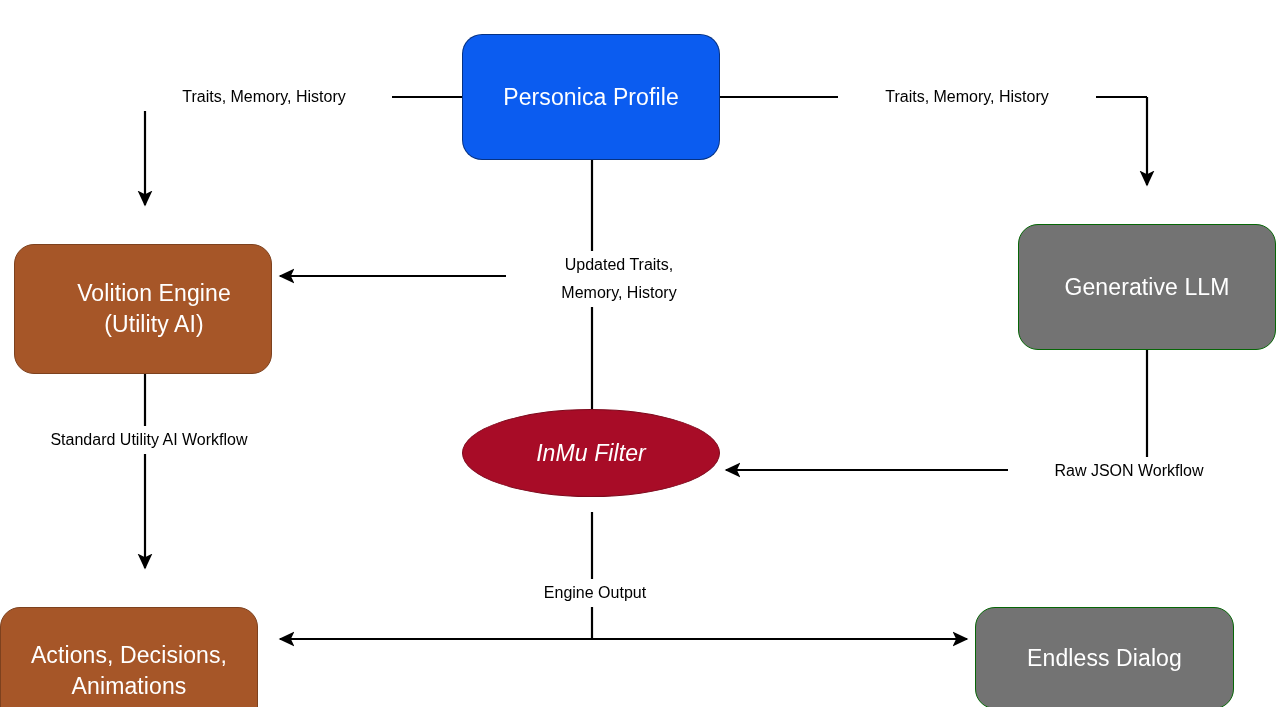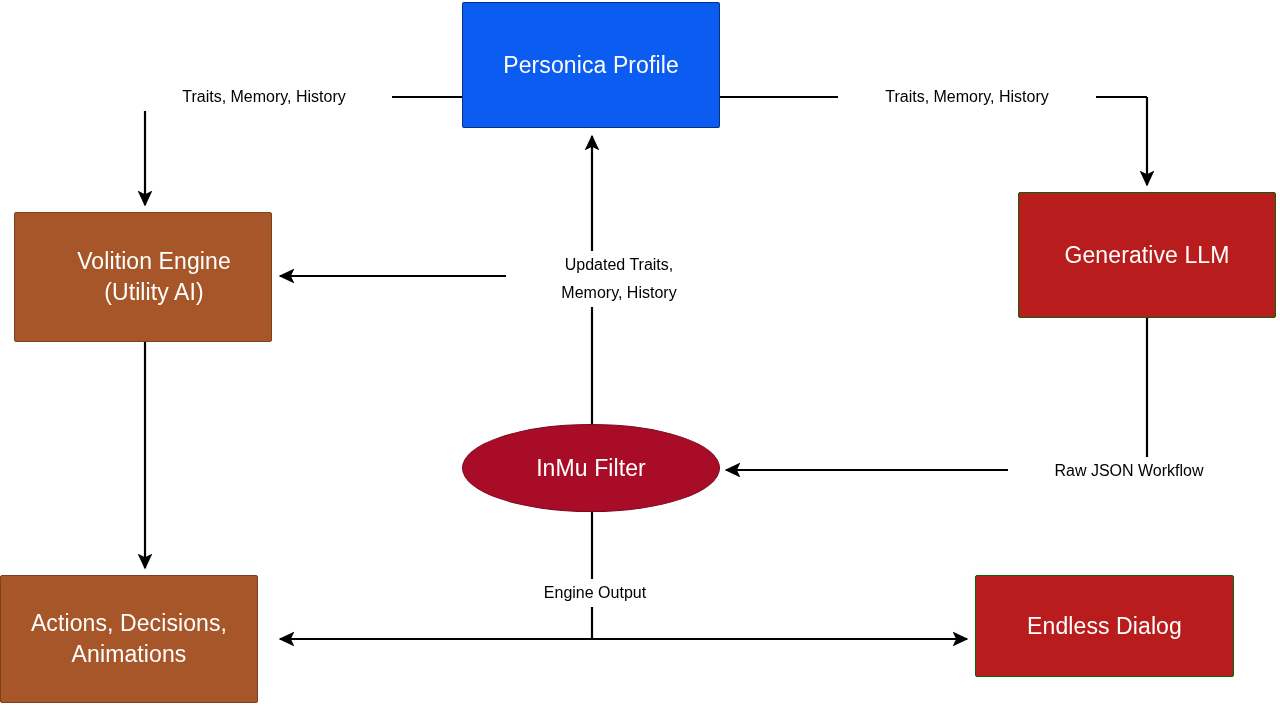--- a/index.html
+++ b/index.html
@@ -33,30 +33,31 @@
     justify-content: center;
     text-align: center;
     color: #ffffff;
     font-size: 23px;
     line-height: 31px;
     letter-spacing: 0.1px;
     white-space: pre-line;
     z-index: 3;
   }
   .node-rect {
-    border-radius: 2px;
+    border-radius: 20px;
     border: 1.5px solid rgba(0,0,0,0.45);
+    margin-top: 32px;
   }
   .node-ellipse {
     border-radius: 50%;
     border: 1.5px solid rgba(0,0,0,0.45);
   }
   .node-blue  { background: #0b5cf0; }
   .node-brown { background: #a65628; border-color: #7d411e; }
-  .node-green { background: #b91c1c; border-color: #066606; }
+  .node-green { background: #737373; border-color: #066606; }
   .node-crimson { background: #a80c27; border-color: #7d0a1d; }
 
   .edge-label {
     position: absolute;
     font-size: 16px;
     line-height: 28px;
     color: #000000;
     background: #ffffff;
     white-space: pre-line;
     text-align: center;
@@ -112,32 +113,33 @@
     </g>
   </svg>
 
   <div class="node node-rect node-blue" style="left:462px; top:2px; width:258px; height:126px;">Personica Profile</div>
 
   <div class="node node-rect node-brown" style="left:14px; top:212px; width:258px; height:130px;padding-left:22px;">Volition Engine
 (Utility AI)</div>
 
   <div class="node node-rect node-green" style="left:1018px; top:192px; width:258px; height:126px;">Generative LLM</div>
 
-  <div class="node node-ellipse node-crimson" style="left:462px; top:424px; width:258px; height:88px;">InMu Filter</div>
+  <div class="node node-ellipse node-crimson" style="left:462px; top:409px; width:258px; height:88px;font-style:italic;">InMu Filter</div>
 
   <div class="node node-rect node-brown" style="left:0; top:575px; width:258px; height:128px;">Actions, Decisions,
 Animations</div>
 
   <div class="node node-rect node-green" style="left:975px; top:575px; width:259px; height:102px;">Endless Dialog</div>
 
   <div class="edge-label" style="left:136px; top:83px; width:250px;">Traits, Memory, History</div>
 
   <div class="edge-label" style="left:838px; top:83px; width:252px;">Traits, Memory, History</div>
 
   <div class="edge-label" style="left:512px; top:251px; width:208px;">Updated Traits,
 Memory, History</div>
 
+  <div class="edge-label" style="left:0px; top:426px; width:292px;">Standard Utility AI Workflow</div>
 
   <div class="edge-label" style="left:1008px; top:457px; width:236px;">Raw JSON Workflow</div>
 
   <div class="edge-label" style="left:518px; top:579px; width:148px;">Engine Output</div>
 
 </div>
 
 </body></html>

